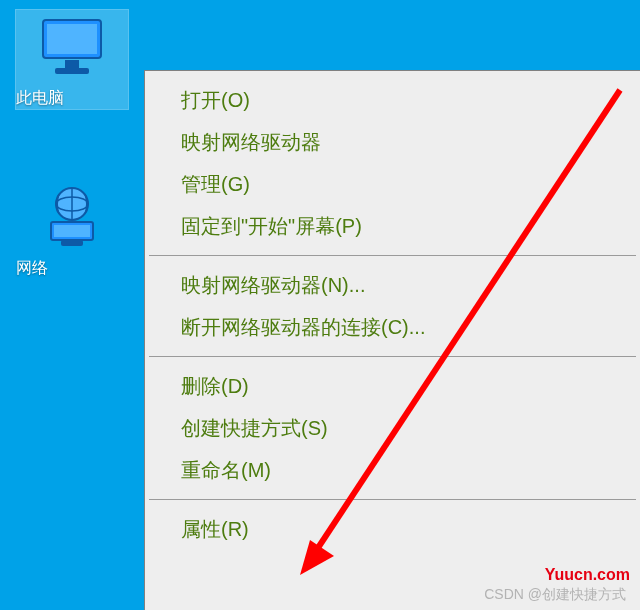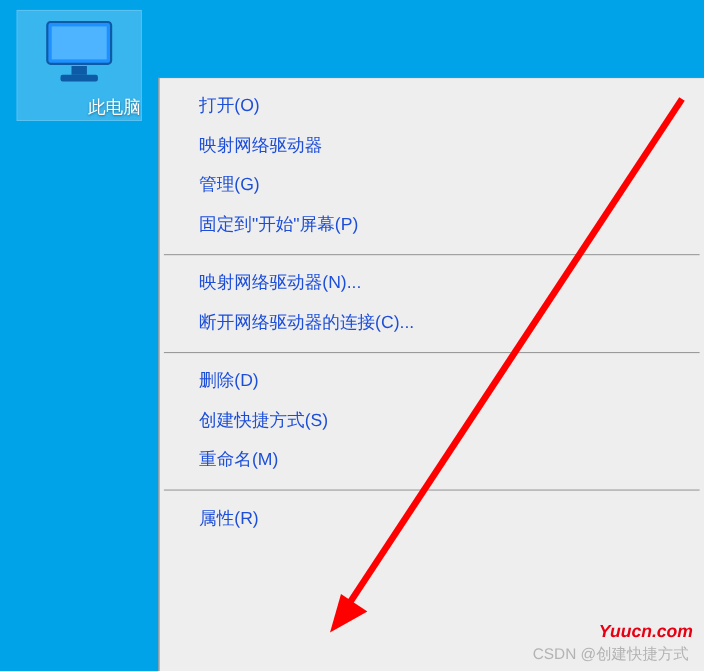--- a/index.html
+++ b/index.html
@@ -1,44 +1,57 @@
 <!DOCTYPE html>
 <html><head>
 <meta charset="utf-8">
 <style>
 html,body{margin:0;padding:0;width:640px;height:610px;overflow:hidden;font-family:"Microsoft YaHei","Segoe UI",sans-serif;background:#00a2e8;position:relative}
 .desktop{width:640px;height:610px;position:relative}
-.icon-cell{position:absolute;width:112px;text-align:right;color:#fff;font-size:16px}
+.icon-cell{position:absolute;width:112px;text-align:left;color:#fff;font-size:16px}
 .icon-cell .label{margin-top:4px;text-shadow:0 1px 2px rgba(0,0,0,.4)}
 .icon-cell.selected{background:rgba(255,255,255,.22);outline:1px solid rgba(255,255,255,.35)}
 .icon-wrap{display:flex;justify-content:center;align-items:center;height:74px}
 .context-menu{position:absolute;left:144px;top:70px;width:496px;height:540px;background:#eee;border:1px solid #808080;border-right:none;border-bottom:none;box-shadow:1px 1px 0 rgba(0,0,0,.05);padding:8px 0;box-sizing:border-box}
-.menu-item{padding:6px 36px;font-size:16px;color:#1d4ed8;cursor:default;line-height:1.5}
+.menu-item{padding:6px 36px;font-size:20px;color:#4d7c0f;cursor:default;line-height:1.5}
 .menu-sep{height:1px;background:#9a9a9a;margin:8px 4px}
-.watermark1{position:absolute;right:10px;bottom:26px;color:#e60012;font-size:16px;font-weight:700;font-style:italic}
+.watermark1{position:absolute;right:10px;bottom:26px;color:#e60012;font-size:16px;font-weight:700;}
 .watermark2{position:absolute;right:14px;bottom:6px;color:#b3b3b3;font-size:14px}
 .arrow-overlay{position:absolute;left:0;top:0;pointer-events:none}
 </style>
 </head>
 <body>
 
 <div class="desktop">
 
   <div class="icon-cell selected" style="left:16px;top:10px">
     <div class="icon-wrap">
       <svg width="70" height="62" viewBox="0 0 70 62">
         <rect x="6" y="4" width="58" height="38" rx="3" fill="#1e90ff" stroke="#0d5aa7" stroke-width="2"></rect>
         <rect x="10" y="8" width="50" height="30" fill="#4fb4ff"></rect>
         <rect x="28" y="44" width="14" height="8" fill="#0d5aa7"></rect>
         <rect x="18" y="52" width="34" height="6" rx="2" fill="#0d5aa7"></rect>
       </svg>
     </div>
     <div class="label">此电脑</div>
   </div>
 
+  <div class="icon-cell" style="left:16px;top:180px">
+    <div class="icon-wrap">
+      <svg width="70" height="66" viewBox="0 0 70 66">
+        <circle cx="35" cy="20" r="16" fill="#4fb4ff" stroke="#0d5aa7" stroke-width="2"></circle>
+        <ellipse cx="35" cy="20" rx="16" ry="7" fill="none" stroke="#0d5aa7" stroke-width="1.5"></ellipse>
+        <path d="M35 4 v32 M22 10 a30 30 0 0 0 0 20 M48 10 a30 30 0 0 1 0 20" stroke="#0d5aa7" stroke-width="1.5" fill="none"></path>
+        <rect x="14" y="38" width="42" height="18" rx="2" fill="#1e90ff" stroke="#0d5aa7" stroke-width="2"></rect>
+        <rect x="17" y="41" width="36" height="12" fill="#4fb4ff"></rect>
+        <rect x="24" y="56" width="22" height="6" rx="2" fill="#0d5aa7"></rect>
+      </svg>
+    </div>
+    <div class="label">网络</div>
+  </div>
 
 
   <div class="context-menu">
     <div class="menu-item">打开(O)</div>
     <div class="menu-item">映射网络驱动器</div>
     <div class="menu-item">管理(G)</div>
     <div class="menu-item">固定到"开始"屏幕(P)</div>
     <div class="menu-sep"></div>
     <div class="menu-item">映射网络驱动器(N)...</div>
     <div class="menu-item">断开网络驱动器的连接(C)...</div>

